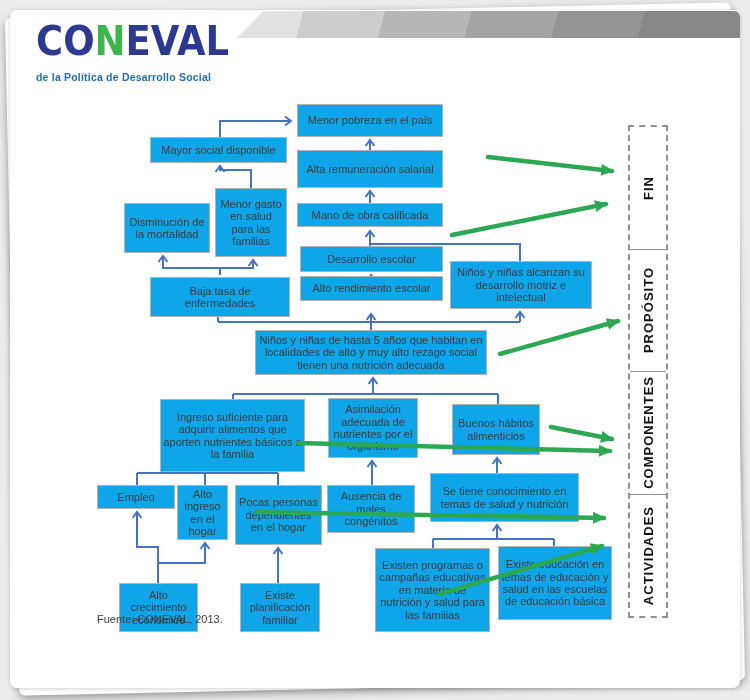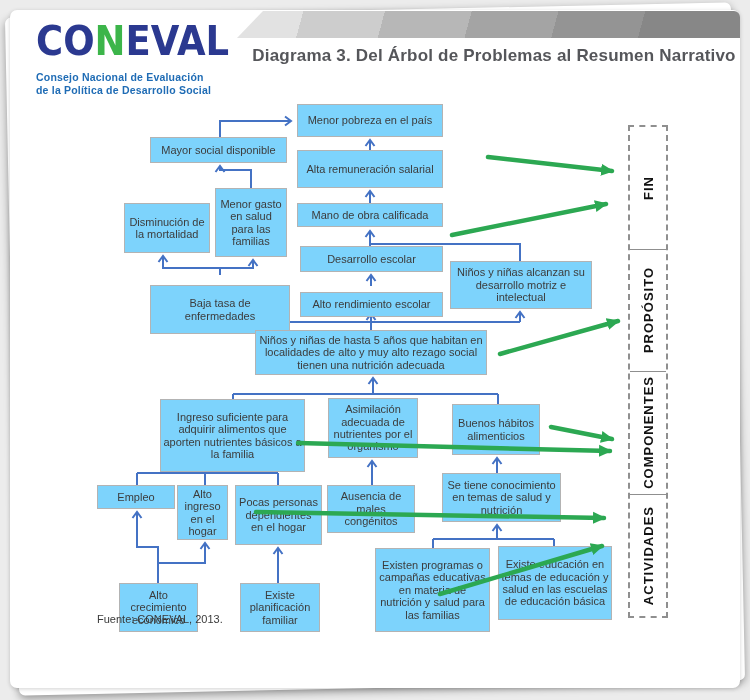--- a/index.html
+++ b/index.html
@@ -25,41 +25,41 @@
     font-size:10.5px;font-weight:bold;line-height:1.25;letter-spacing:.2px;}
   .chevband{position:absolute;left:237px;top:11px;width:503px;height:27px;z-index:2;
     background:linear-gradient(105deg,#e2e2e2 0 13%,#cdcdcd 13% 29%,#b7b7b7 29% 46%,
       #a4a4a4 46% 63%,#949494 63% 80%,#878787 80% 100%);
     clip-path:polygon(26px 0,100% 0,100% 100%,0 100%);border-radius:0 6px 0 0;}
   .title{position:absolute;left:246px;top:46px;width:496px;z-index:2;text-align:center;
     color:var(--title-gray);font-size:17px;font-weight:bold;letter-spacing:.2px;}
 
   
   .box{position:absolute;z-index:2;display:flex;align-items:center;justify-content:center;
-    background:#7dd3fc;border:1px solid var(--box-border);color:#3c3c3c;font-size:11px;
+    background:#0ea5e9;border:1px solid var(--box-border);color:#3c3c3c;font-size:11px;
     line-height:1.13;text-align:center;padding:1px 2px;}
   .b0{left:297px;top:104px;width:146px;height:33px}
   .b1{left:150px;top:137px;width:137px;height:26px}
   .b2{left:297px;top:150px;width:146px;height:38px}
   .b3{left:124px;top:203px;width:86px;height:50px}
   .b4{left:215px;top:188px;width:72px;height:69px}
   .b5{left:297px;top:203px;width:146px;height:24px}
   .b6{left:300px;top:246px;width:143px;height:26px}
-  .b7{left:150px;top:285px;width:140px;height:49px}
-  .b8{left:300px;top:292px;width:143px;height:25px}
+  .b7{left:150px;top:277px;width:140px;height:40px}
+  .b8{left:300px;top:276px;width:143px;height:25px}
   .b9{left:450px;top:261px;width:142px;height:48px}
   .b10{left:255px;top:330px;width:232px;height:45px}
   .b11{left:160px;top:399px;width:145px;height:73px}
   .b12{left:328px;top:398px;width:90px;height:60px}
   .b13{left:452px;top:404px;width:88px;height:51px}
   .b14{left:97px;top:485px;width:78px;height:24px}
   .b15{left:177px;top:485px;width:51px;height:55px}
   .b16{left:235px;top:485px;width:87px;height:60px}
   .b17{left:327px;top:485px;width:88px;height:48px}
-  .b18{left:442px;top:473px;width:119px;height:49px}
+  .b18{left:430px;top:473px;width:149px;height:49px}
   .b19{left:119px;top:583px;width:79px;height:49px}
   .b20{left:240px;top:583px;width:80px;height:49px}
   .b21{left:375px;top:548px;width:115px;height:84px}
   .b22{left:498px;top:546px;width:114px;height:74px}
 
   
   .band{position:absolute;left:628px;top:125px;width:40px;height:493px;z-index:2;
     border-left:2px dashed var(--band-border);border-right:2px dashed var(--band-border);
     border-top:2px dashed var(--band-border);border-bottom:2px dashed var(--band-border);
     display:flex;flex-direction:column;background:#fff;}
@@ -75,25 +75,23 @@
 </style>
 </head>
 <body>
 
 <div class="stage">
   <div class="card-tilt"></div>
   <div class="card"></div>
 
   <div class="logo"><span class="lb">CO</span><span class="lg">N</span><span class="lb">EVAL</span></div>
   <div class="tagline">
-    <div>Consejo Nacional de Evaluación</div>
     <div>de la Política de Desarrollo Social</div>
   </div>
   <div class="chevband"></div>
-  <div class="title">Diagrama 3. Del Árbol de Problemas al Resumen Narrativo</div>
 
   <svg class="lines" width="750" height="700">
     <defs>
       <marker id="chev" markerUnits="userSpaceOnUse" markerWidth="14" markerHeight="14" refX="6" refY="6" orient="auto">
         <path d="M 1 1.5 L 7 6 L 1 10.5" fill="none" style="stroke:var(--line-blue)" stroke-width="2"></path>
       </marker>
     </defs>
     <g fill="none" style="stroke:var(--line-blue)" stroke-width="2">
       <path d="M220 137 V121 H290" marker-end="url(#chev)"></path>
       <path d="M370 150 V141" marker-end="url(#chev)"></path>

